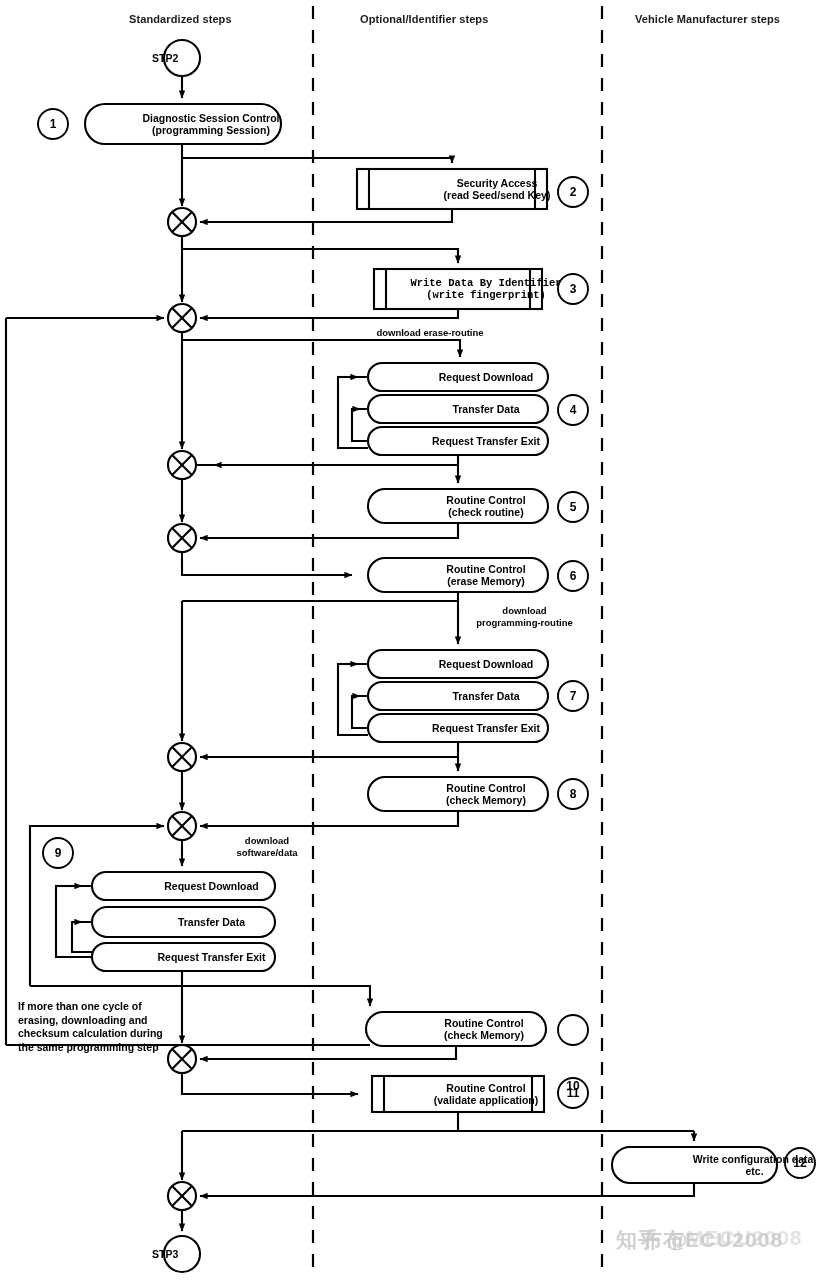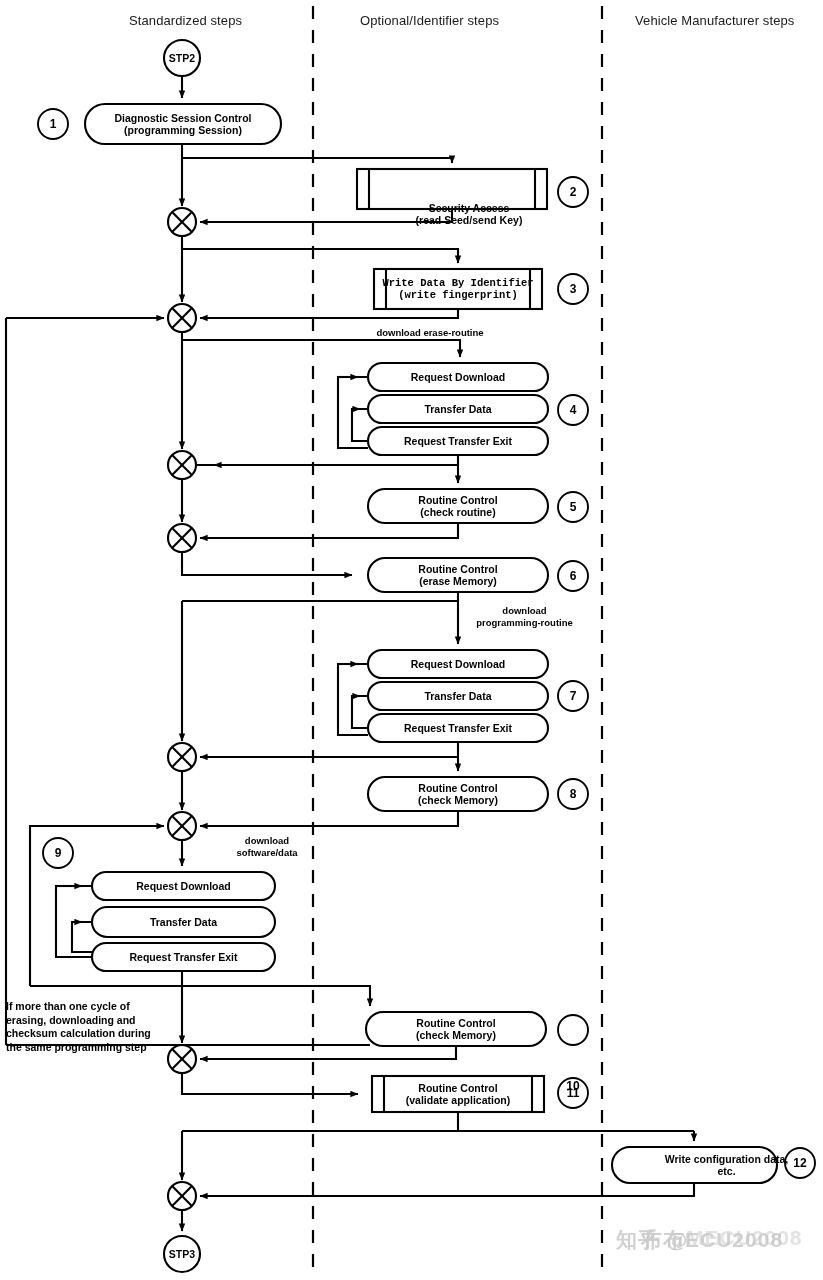--- a/index.html
+++ b/index.html
@@ -11,50 +11,50 @@
   #stage{
     position:relative;
     width:823px;
     height:1280px;
     background:#ffffff;
     overflow:hidden;
   }
   #stage svg{position:absolute;left:0;top:0;}
   .lane-title{
     position:absolute;
-    font-size:13px;
-    font-weight:normal;
+    font-size:11px;
+    font-weight:bold;
     color:#1a1a1a;
     white-space:nowrap;
     letter-spacing:0.1px;
   }
   .node-text{
     position:absolute;
     font-size:10.5px;
     font-weight:bold;
     color:#000;
     text-align:center;
     line-height:12.5px;
     white-space:pre-line;
     pointer-events:none;
+    padding-left:28px;
   }
   .num-text{
     position:absolute;
     font-size:12px;
     font-weight:bold;
     color:#000;
     text-align:center;
     line-height:1;
   }
   .term-text{
     position:absolute;
     font-size:10.5px;
     font-weight:bold;
     color:#000;
-    text-align:center;
   }
   .edge-label{
     position:absolute;
     font-size:9.5px;
     font-weight:bold;
     color:#000;
     text-align:center;
     line-height:11.5px;
     white-space:pre-line;
   }
@@ -247,21 +247,21 @@
   </svg>
 
   <div class="lane-title" style="left:129px;top:13px;">Standardized steps</div>
   <div class="lane-title" style="left:360px;top:13px;">Optional/Identifier steps</div>
   <div class="lane-title" style="left:635px;top:13px;text-align:right;">Vehicle Manufacturer steps</div>
 
   <div id="text-layer">
       <div class="node-text" style="left: 85px; top: 111.5px; width: 196px;">Diagnostic Session Control
 (programming Session)</div>
       <div class="num-text" style="left: 33px; top: 118px; width: 40px;">1</div>
-      <div class="node-text" style="left: 357px; top: 176.5px; width: 224px; margin-top: 25px;">Security Access
+      <div class="node-text" style="left: 357px; top: 176.5px; width: 224px;">Security Access
 (read Seed/send Key)</div>
       <div class="num-text" style="left: 553px; top: 186px; width: 40px;">2</div>
       <div class="node-text" style="left: 374px; top: 276.5px; width: 168px; font-family: Liberation Mono, monospace;">Write Data By Identifier
 (write fingerprint)</div>
       <div class="num-text" style="left: 553px; top: 283px; width: 40px;">3</div>
       <div class="node-text" style="left: 368px; top: 370.75px; width: 180px;">Request Download</div>
       <div class="node-text" style="left: 368px; top: 402.75px; width: 180px;">Transfer Data</div>
       <div class="node-text" style="left: 368px; top: 434.75px; width: 180px;">Request Transfer Exit</div>
       <div class="num-text" style="left: 553px; top: 404px; width: 40px;">4</div>
       <div class="node-text" style="left: 368px; top: 493.5px; width: 180px;">Routine Control
@@ -290,21 +290,21 @@
       <div class="node-text" style="left: 612px; top: 1152.5px; width: 165px; margin-left: 32px;">Write configuration data,
 etc.</div>
       <div class="num-text" style="left: 780px; top: 1157px; width: 40px;">12</div>
       <div class="term-text" style="left: 152px; top: 52px; width: 60px;">STP2</div>
       <div class="term-text" style="left: 152px; top: 1248px; width: 60px;">STP3</div>
       <div class="edge-label" style="left: 340px; top: 327px; width: 180px; text-align: center;">download erase-routine</div>
       <div class="edge-label" style="left: 452px; top: 605px; width: 145px; text-align: center;">download
 programming-routine</div>
       <div class="edge-label" style="left: 222px; top: 835px; width: 90px; text-align: center;">download
 software/data</div>
-      <div class="note-text" style="left: 6px; top: 1000px; width: 190px;">If more than one cycle of
+      <div class="note-text" style="left: 18px; top: 1000px; width: 190px;">If more than one cycle of
 erasing, downloading and
 checksum calculation during
 the same programming step</div>
     </div>
 
   <div class="watermark shadow" style="left:648px;top:1226px;">MECU2008</div>
   <div class="watermark" style="left:616px;top:1226px;">知乎 @</div>
   <div class="watermark" style="left:641px;top:1226px;">布布ECU2008</div>
 
 </div>

